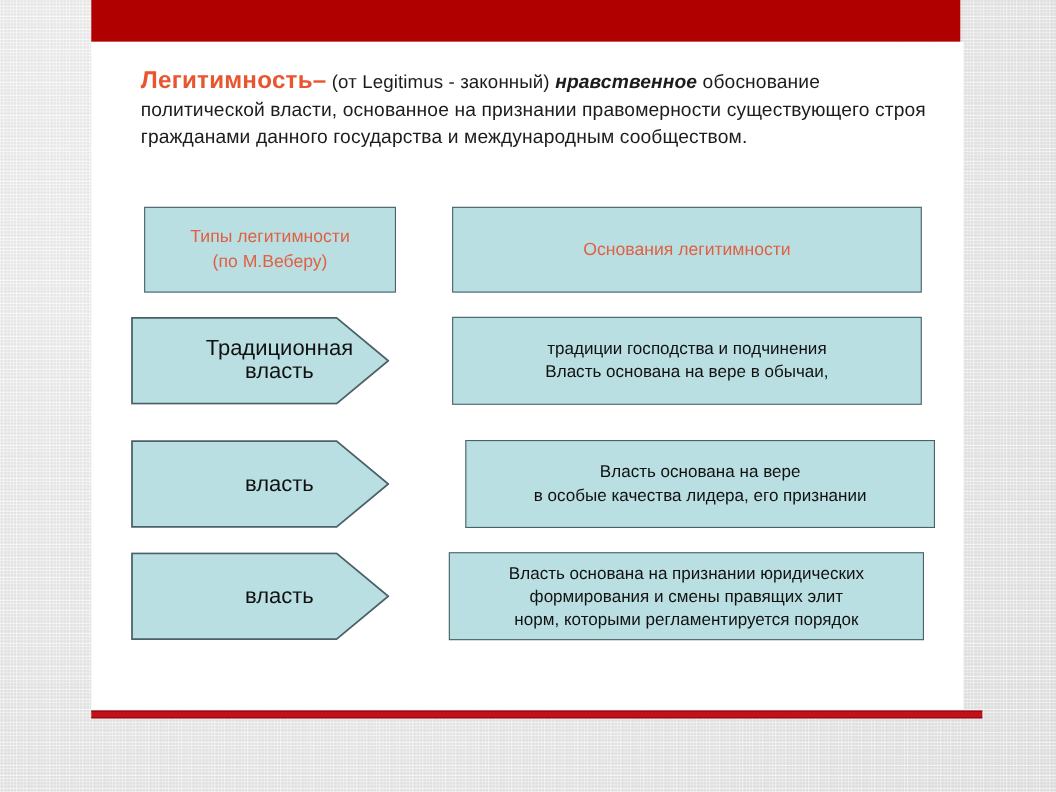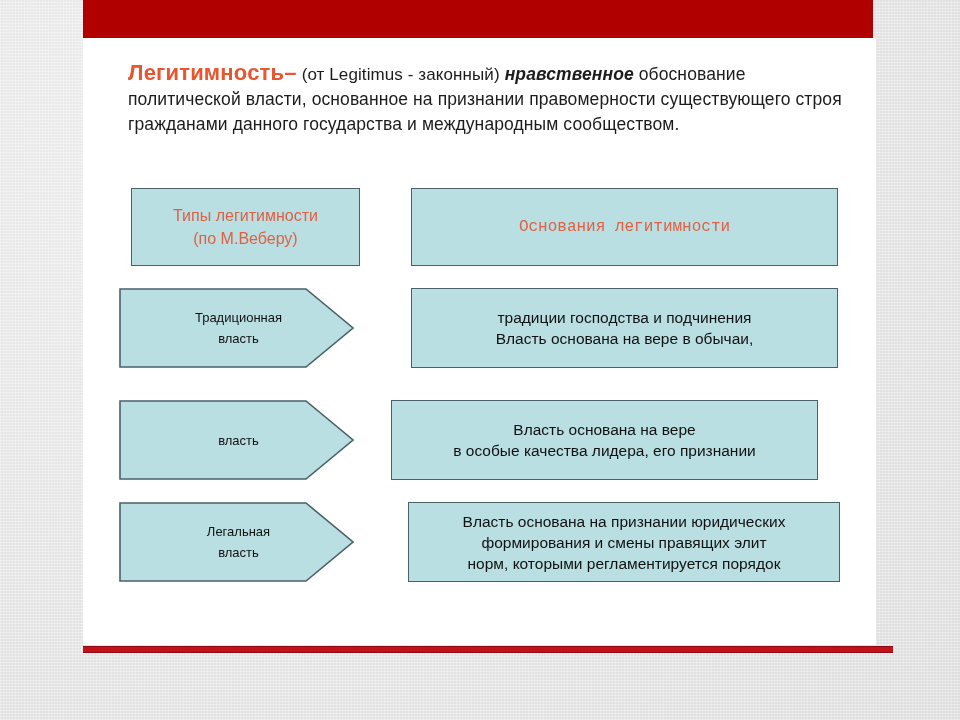--- a/index.html
+++ b/index.html
@@ -110,24 +110,24 @@
     font-size: 16px;
     line-height: 23px;
   }
 
   
   .chevron {
     position: absolute;
     box-sizing: border-box;
     display: flex;
     align-items: center;
-    justify-content: center;
+    justify-content: flex-end;
     text-align: center;
     color: #111111;
-    font-size: 13px;
+    font-size: 20px;
     line-height: 21px;
   }
   .chevron .chev-svg {
     position: absolute;
     inset: 0;
     width: 100%;
     height: 100%;
   }
   .chevron .chev-label {
     position: relative;
@@ -159,21 +159,21 @@
     <span class="bodytxt">обоснование политической власти, основанное на признании правомерности существующего строя гражданами данного государства и международным сообществом.</span>
   </div>
 
   <div class="shape header-box" style="left:48px; top:150px; width:229px; height:78px;">
     <div class="shape-label">
       <div>Типы легитимности</div>
       <div>(по М.Веберу)</div>
     </div>
   </div>
 
-  <div class="shape header-box" style="left:328px; top:150px; width:427px; height:78px;font-family:Liberation Mono, monospace;">
+  <div class="shape header-box" style="left:328px; top:150px; width:427px; height:78px;">
     <div class="shape-label">Основания легитимности</div>
   </div>
 
   <div class="chevron" style="left:36px; top:250px; width:235px; height:80px;">
     <svg class="chev-svg" viewBox="0 0 235 80" preserveAspectRatio="none">
       <polygon points="1,1 187,1 234,40 187,79 1,79" fill="#b9dfe2" stroke="#4a6168" stroke-width="1.6" vector-effect="non-scaling-stroke"></polygon>
     </svg>
     <div class="chev-label">
       <div>Традиционная</div>
       <div>власть</div>
@@ -189,33 +189,32 @@
 
   <div class="chevron" style="left:36px; top:362px; width:235px; height:80px;">
     <svg class="chev-svg" viewBox="0 0 235 80" preserveAspectRatio="none">
       <polygon points="1,1 187,1 234,40 187,79 1,79" fill="#b9dfe2" stroke="#4a6168" stroke-width="1.6" vector-effect="non-scaling-stroke"></polygon>
     </svg>
     <div class="chev-label">
       <div>власть</div>
     </div>
   </div>
 
-  <div class="shape" style="left:308px; top:362px; width:427px; height:80px;align-items:center;">
+  <div class="shape" style="left:340px; top:362px; width:427px; height:80px;align-items:center;">
     <div class="shape-label">
       <div>Власть основана на вере</div>
       <div>в особые качества лидера, его признании</div>
     </div>
   </div>
 
   <div class="chevron" style="left:36px; top:464px; width:235px; height:80px;">
     <svg class="chev-svg" viewBox="0 0 235 80" preserveAspectRatio="none">
       <polygon points="1,1 187,1 234,40 187,79 1,79" fill="#b9dfe2" stroke="#4a6168" stroke-width="1.6" vector-effect="non-scaling-stroke"></polygon>
     </svg>
     <div class="chev-label">
-      <div>Легальная</div>
       <div>власть</div>
     </div>
   </div>
 
   <div class="shape" style="left:325px; top:464px; width:432px; height:80px;">
     <div class="shape-label">
       <div>Власть основана на признании юридических</div>
       <div>формирования и смены правящих элит</div>
       <div>норм, которыми регламентируется порядок</div>
     </div>

